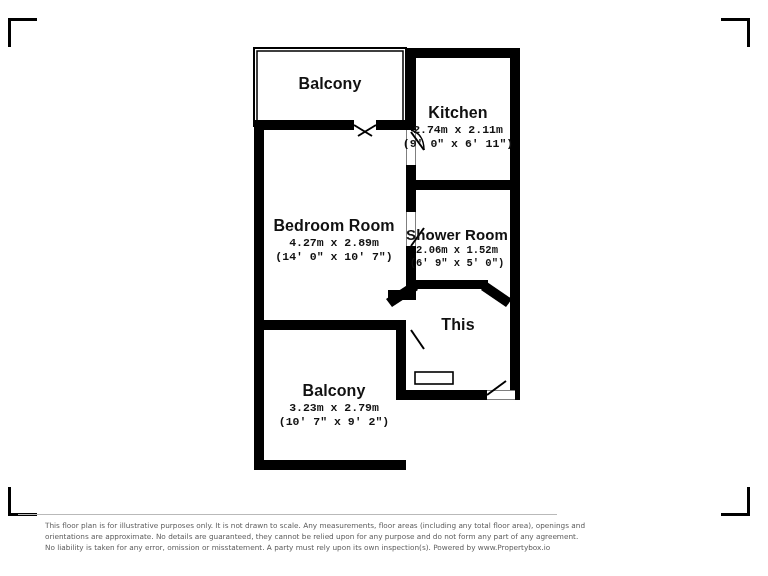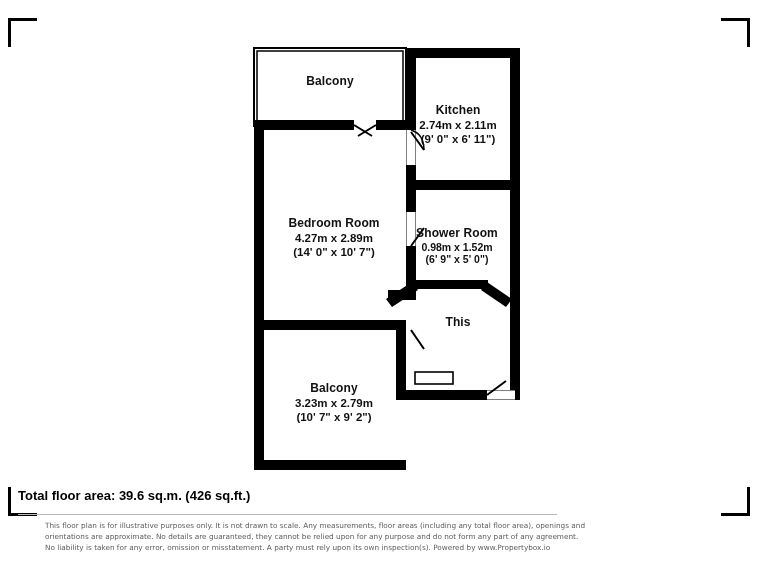--- a/index.html
+++ b/index.html
@@ -41,29 +41,30 @@
 
   
   .room-label {
     position: absolute;
     text-align: center;
     line-height: 1.22;
     white-space: nowrap;
     transform: translate(-50%, 0);
   }
   .room-label .rname {
-    font-size: 12px;
+    font-size: 16px;
     font-weight: bold;
     letter-spacing: 0.1px;
   }
   .room-label .rdim {
     font-size: 11.5px;
     font-weight: bold;
-  }
-  .room-label.small .rname { font-size: 12px; }
+    font-family: Liberation Mono, monospace;
+  }
+  .room-label.small .rname { font-size: 15px; }
   .room-label.small .rdim  { font-size: 10.5px; }
 
   
   .footer {
     position: absolute;
     left: 18px;
     right: 18px;
     bottom: 0;
     height: 96px;
   }
@@ -188,31 +189,30 @@
 </div>
 
 <div class="room-label" style="left:334px; top:216px;">
   <div class="rname">Bedroom Room</div>
   <div class="rdim">4.27m x 2.89m</div>
   <div class="rdim">(14' 0" x 10' 7")</div>
 </div>
 
 <div class="room-label small" style="left:457px; top:226px;">
   <div class="rname">Shower Room</div>
-  <div class="rdim">0.98m x 1.52m</div>
+  <div class="rdim">2.06m x 1.52m</div>
   <div class="rdim">(6' 9" x 5' 0")</div>
 </div>
 
 <div class="room-label" style="left:458px; top:315px;">
   <div class="rname">This</div>
 </div>
 
 <div class="room-label" style="left:334px; top:381px;">
   <div class="rname">Balcony</div>
   <div class="rdim">3.23m x 2.79m</div>
   <div class="rdim">(10' 7" x 9' 2")</div>
 </div>
 
 <div class="footer">
-  <div class="total-area">Total floor area: 39.6 sq.m. (426 sq.ft.)</div>
   <div class="divider"></div>
   <div class="disclaimer">This floor plan is for illustrative purposes only. It is not drawn to scale. Any measurements, floor areas (including any total floor area), openings and orientations are approximate. No details are guaranteed, they cannot be relied upon for any purpose and do not form any part of any agreement. No liability is taken for any error, omission or misstatement. A party must rely upon its own inspection(s). Powered by www.Propertybox.io</div>
 </div>
 
 </body></html>

